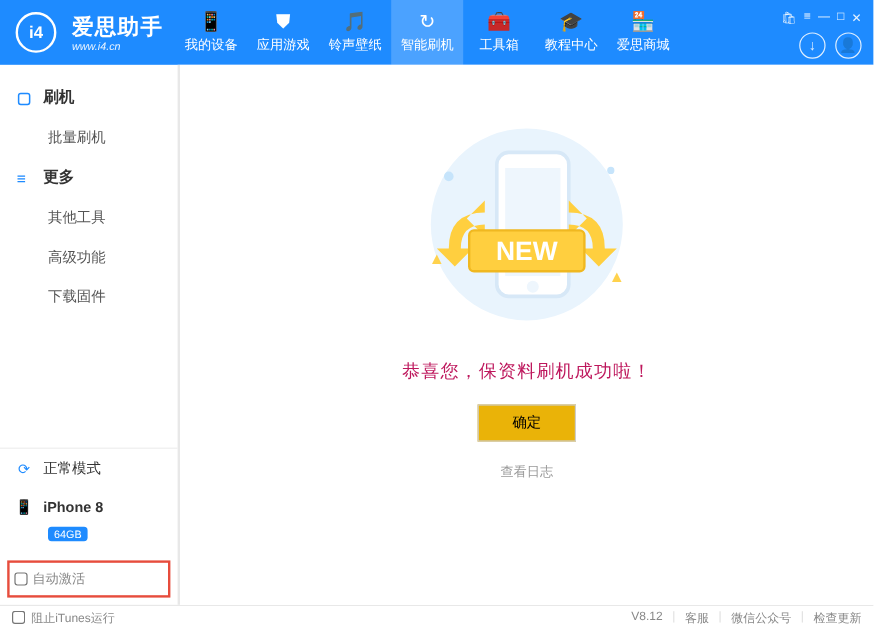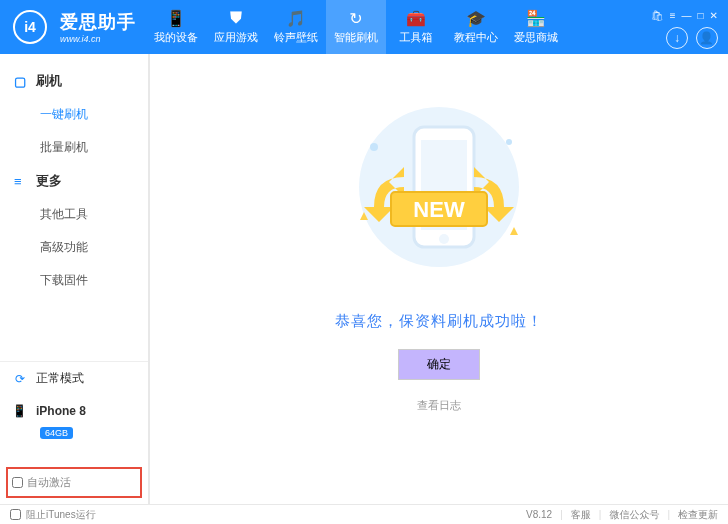--- a/index.html
+++ b/index.html
@@ -29,30 +29,30 @@
 .side-scroll { flex:1; overflow:auto; padding-top:10px; }
 .sect-hdr { display:flex; align-items:center; gap:8px; padding:8px 14px; font-size:13px; color:#333; font-weight:bold; }
 .sect-hdr .hic { width:14px; color:#1e8bff; }
 .side-item { padding:8px 12px 8px 40px; font-size:12px; color:#555; cursor:pointer; }
 .side-item.active { color:#1e8bff; }
 
 .side-bottom { border-top:1px solid #eee; }
 .sb-row { display:flex; align-items:center; gap:8px; padding:8px 12px; font-size:12px; }
 .sb-row .ic { width:16px; height:16px; display:flex; align-items:center; justify-content:center; color:#1e8bff; }
 .badge { background:#1e8bff; color:#fff; font-size:9px; padding:1px 5px; border-radius:3px; margin-left:4px; }
-.checks { border:2px solid #e74c3c; margin:20px 6px 6px 6px; padding:6px 4px; display:flex; gap:14px; font-size:11px; color:#888;align-items:flex-end; }
+.checks { border:2px solid #e74c3c; margin:8px 6px 6px 6px; padding:6px 4px; display:flex; gap:14px; font-size:11px; color:#888;align-items:flex-end; }
 .chk { display:flex; align-items:center; gap:4px; }
 .chk input { width:11px; height:11px; }
 
 
 .main { flex:1; display:flex; flex-direction:column; align-items:center; padding-top:38px; background:#fff; }
 .illus { width:240px; height:190px; display:flex; align-items:center; justify-content:center; position:relative; }
 .illus svg { width:100%; height:100%; }
-.msg { font-size:15px; color:#3b82f6; margin-top:30px; letter-spacing:1px; }
-.btn-ok { margin-top:18px; border:1px solid #ccc; background:#c4b5fd; padding:6px 28px; font-size:12px; cursor:pointer; }
+.msg { font-size:15px; color:#be185d; margin-top:18px; letter-spacing:1px; }
+.btn-ok { margin-top:18px; border:1px solid #ccc; background:#eab308; padding:6px 28px; font-size:12px; cursor:pointer; }
 .link-log { margin-top:18px; font-size:11px; color:#999; cursor:pointer; }
 
 
 .footer { height:20px; border-top:1px solid #e8e8e8; display:flex; align-items:center; font-size:10px; color:#888; padding:0 10px; }
 .footer .left { display:flex; align-items:center; gap:5px; }
 .footer .right { margin-left:auto; display:flex; align-items:center; gap:8px; }
 .footer .sep { color:#ddd; }
 </style>
 </head>
 <body>
@@ -112,21 +112,20 @@
   </div>
 </div>
 
 <div class="body">
   <div class="sidebar">
     <div class="side-scroll">
       <div class="sect-hdr">
         <span class="hic">▢</span>
         <span>刷机</span>
       </div>
-      <div class="side-item active">一键刷机</div>
       <div class="side-item">批量刷机</div>
 
       <div class="sect-hdr">
         <span class="hic">≡</span>
         <span>更多</span>
       </div>
       <div class="side-item">其他工具</div>
       <div class="side-item">高级功能</div>
       <div class="side-item">下载固件</div>
     </div>

